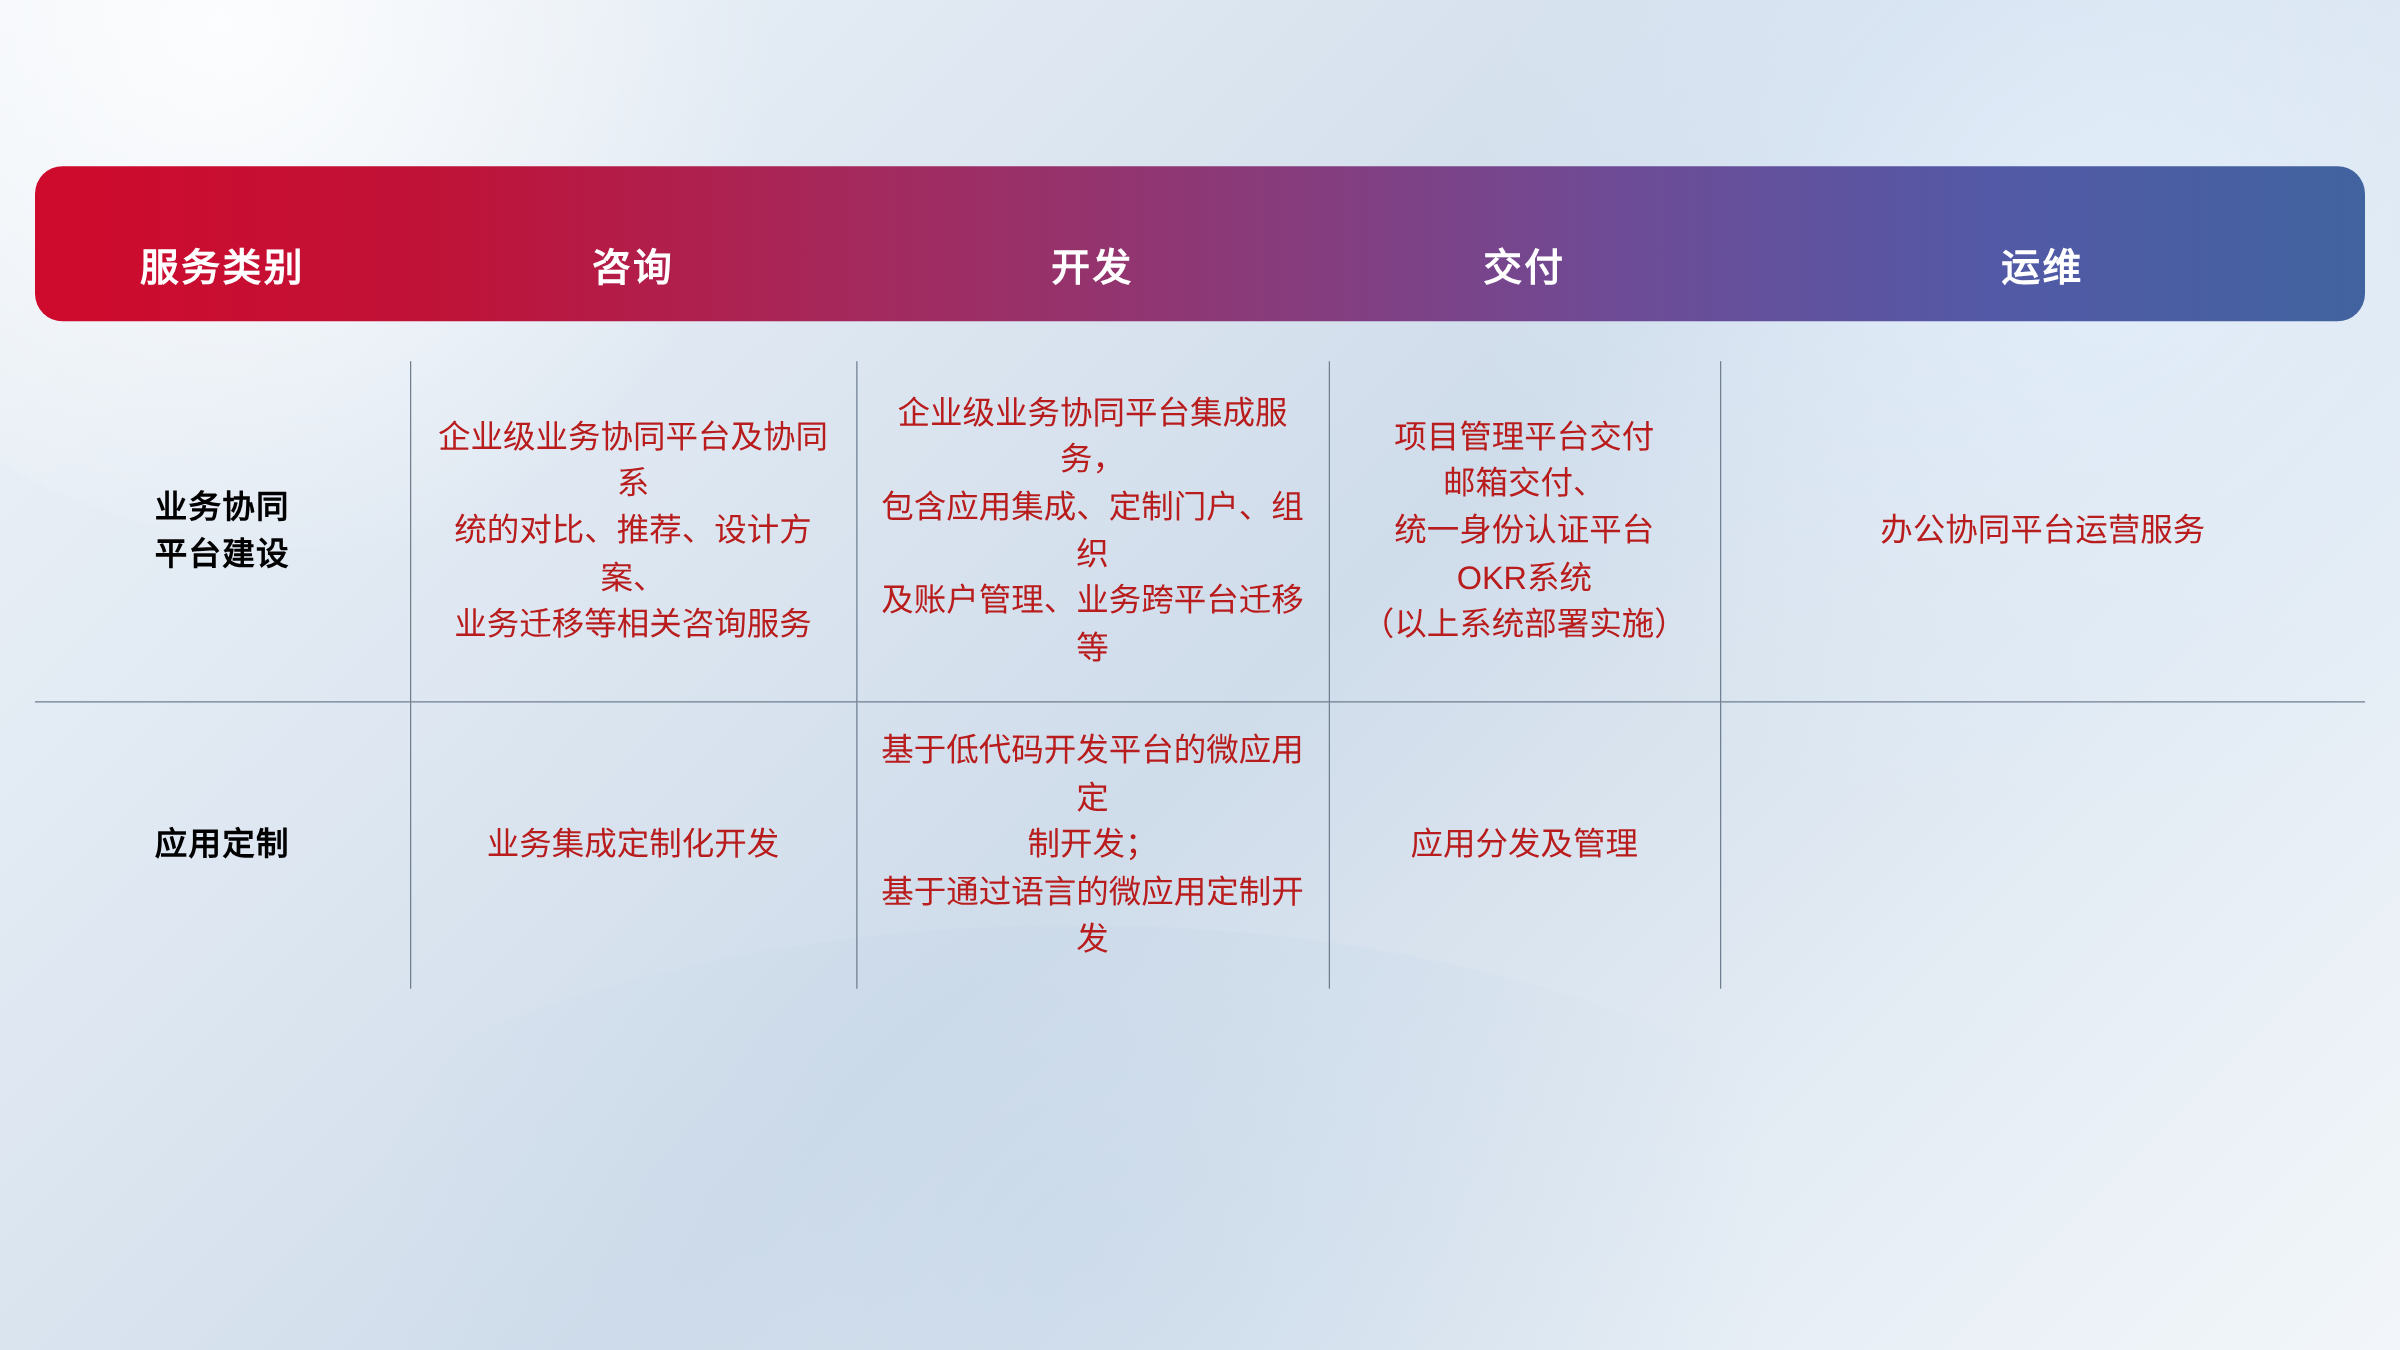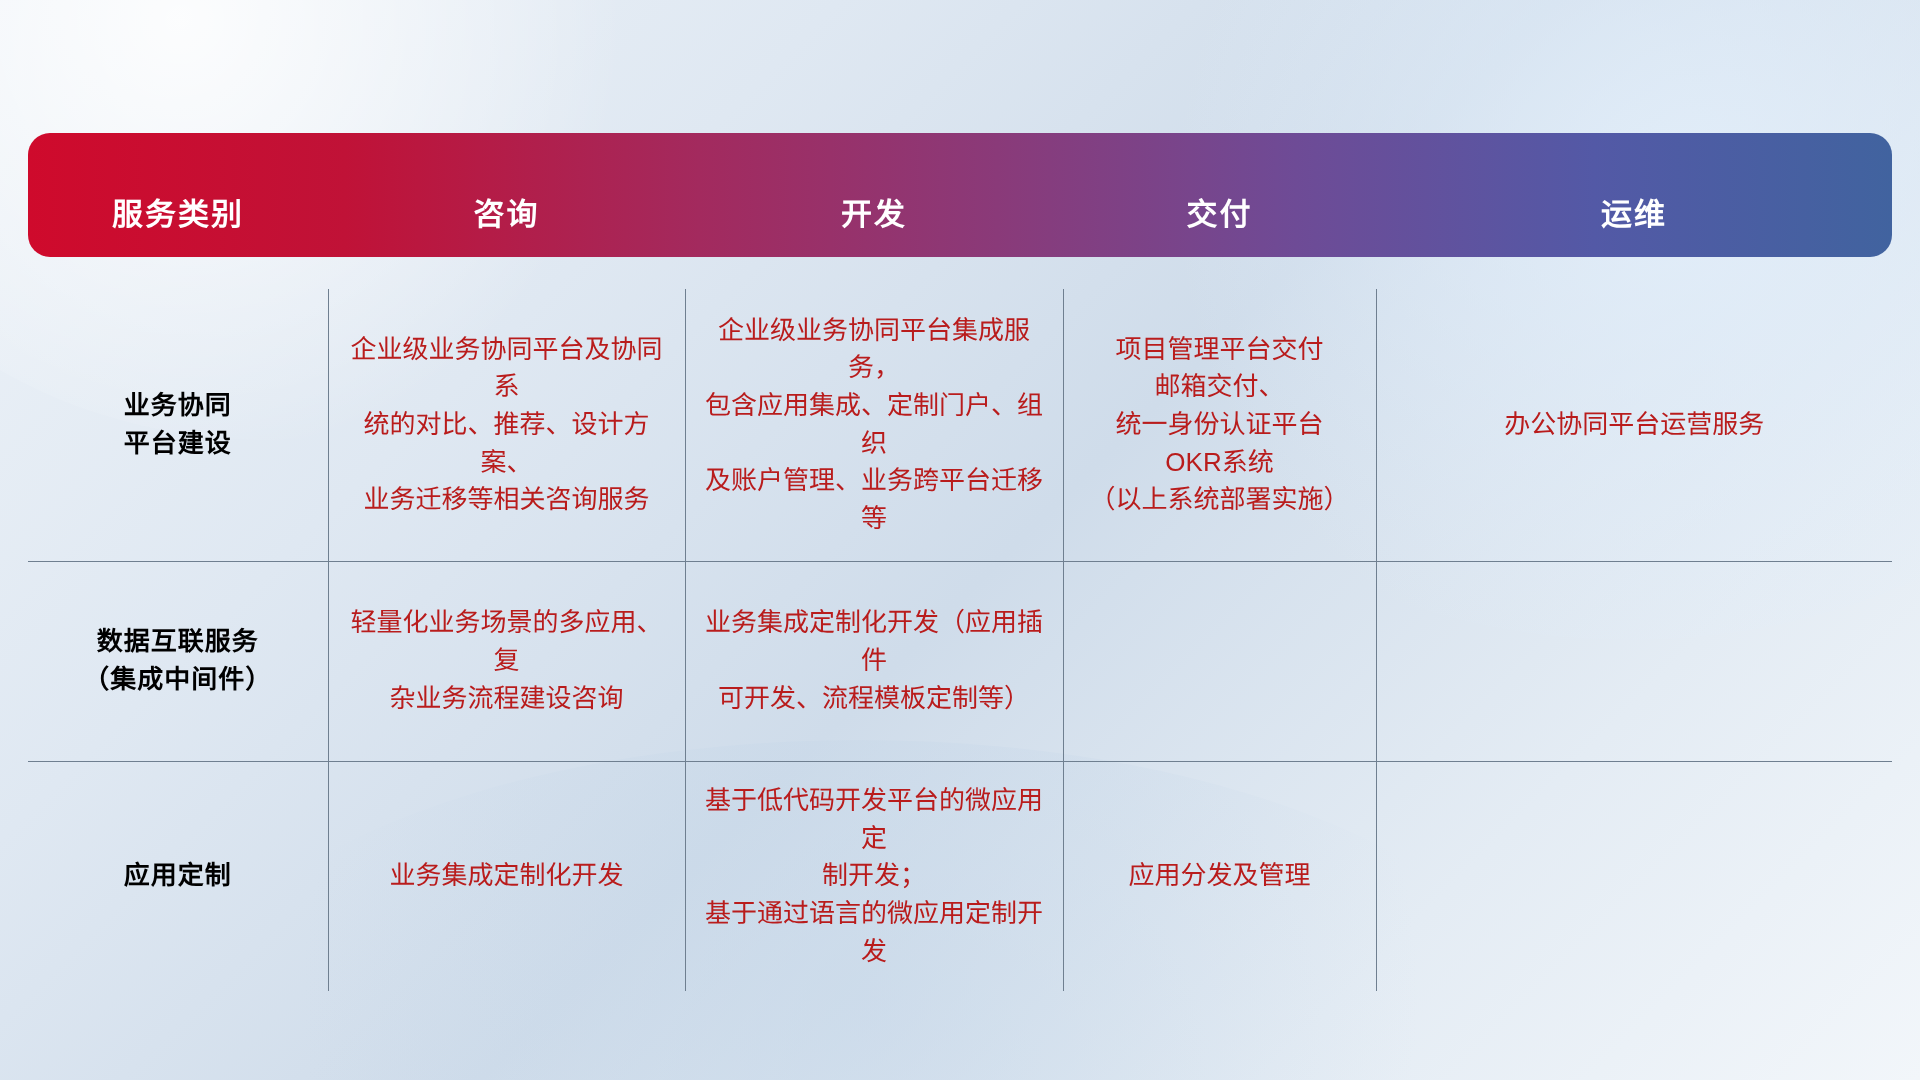--- a/index.html
+++ b/index.html
@@ -160,40 +160,20 @@
             <span class="cell-text">项目管理平台交付
 邮箱交付、
 统一身份认证平台
 OKR系统
 （以上系统部署实施）</span>
           </td>
         <td>
             <span class="cell-text">办公协同平台运营服务</span>
           </td>
       </tr>
-      <tr class="r2">
-        <td class="row-head">
-            <span class="cell-text">数据互联服务
-（集成中间件）</span>
-          </td>
-        <td>
-            <span class="cell-text">轻量化业务场景的多应用、复
-杂业务流程建设咨询</span>
-          </td>
-        <td>
-            <span class="cell-text">业务集成定制化开发（应用插件
-可开发、流程模板定制等）</span>
-          </td>
-        <td>
-            <span class="cell-text"></span>
-          </td>
-        <td>
-            <span class="cell-text"></span>
-          </td>
-      </tr>
       <tr class="r3">
         <td class="row-head">
             <span class="cell-text">应用定制</span>
           </td>
         <td>
             <span class="cell-text">业务集成定制化开发</span>
           </td>
         <td>
             <span class="cell-text">基于低代码开发平台的微应用定
 制开发；

